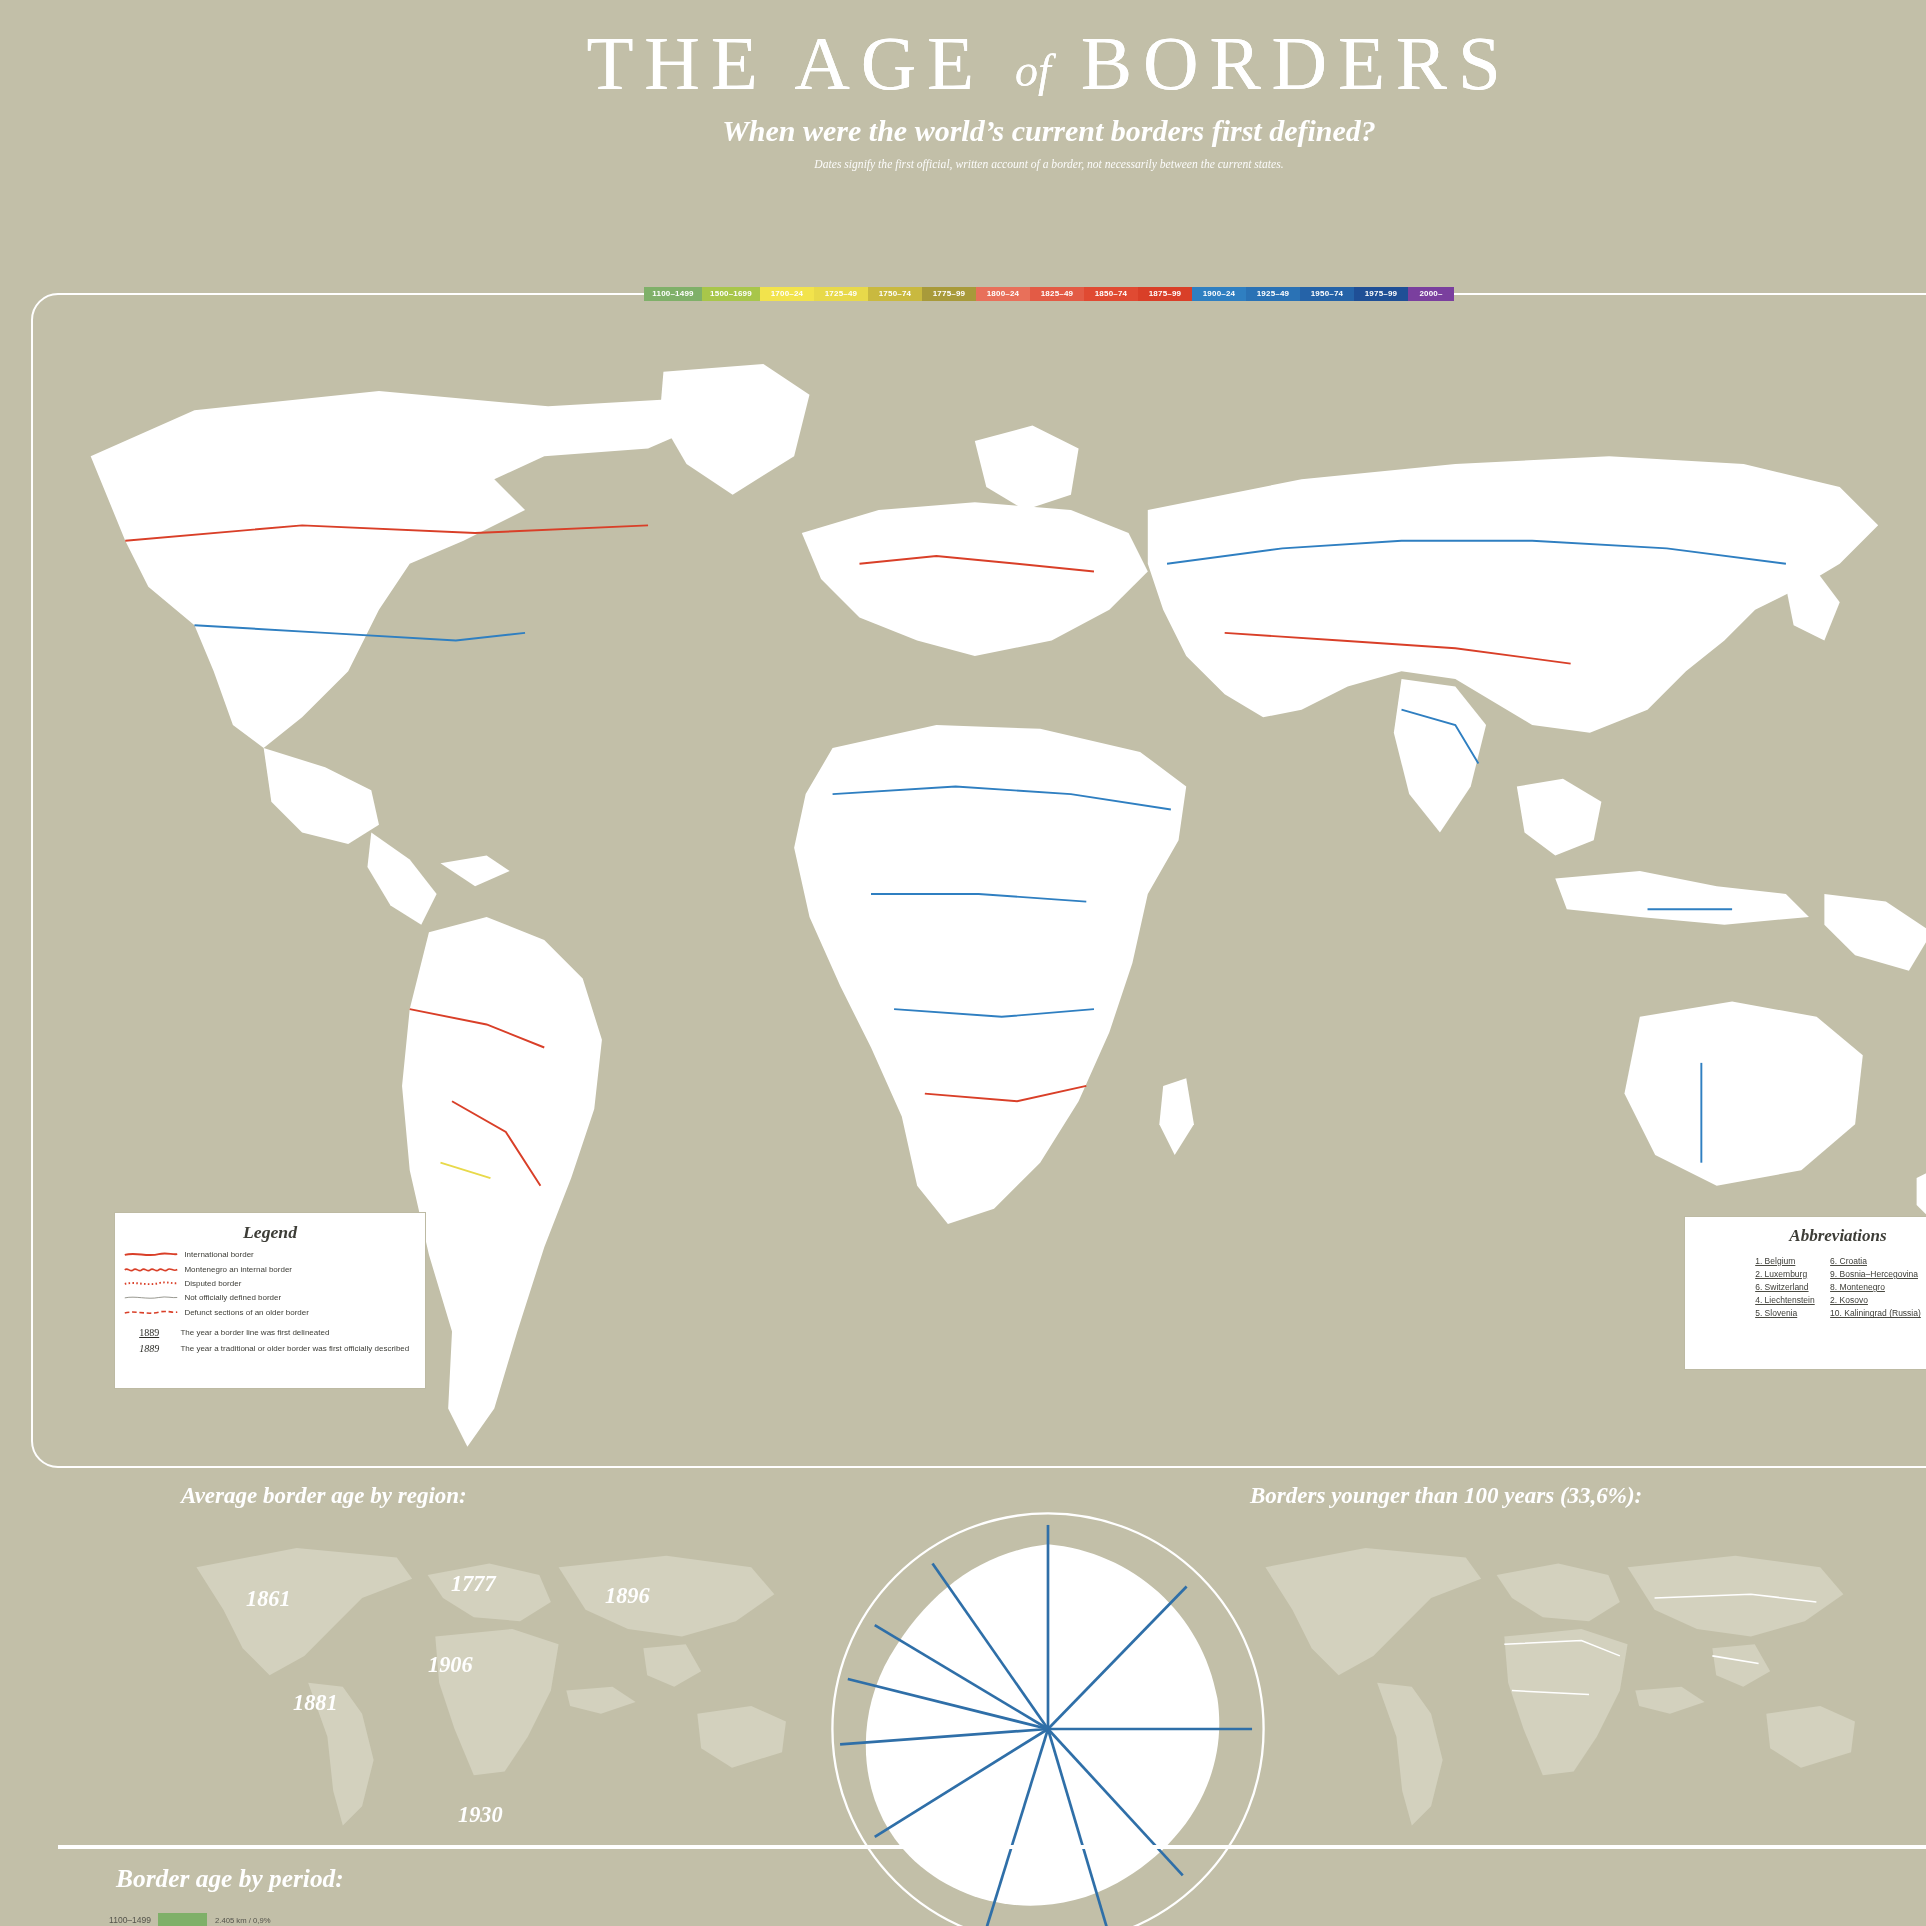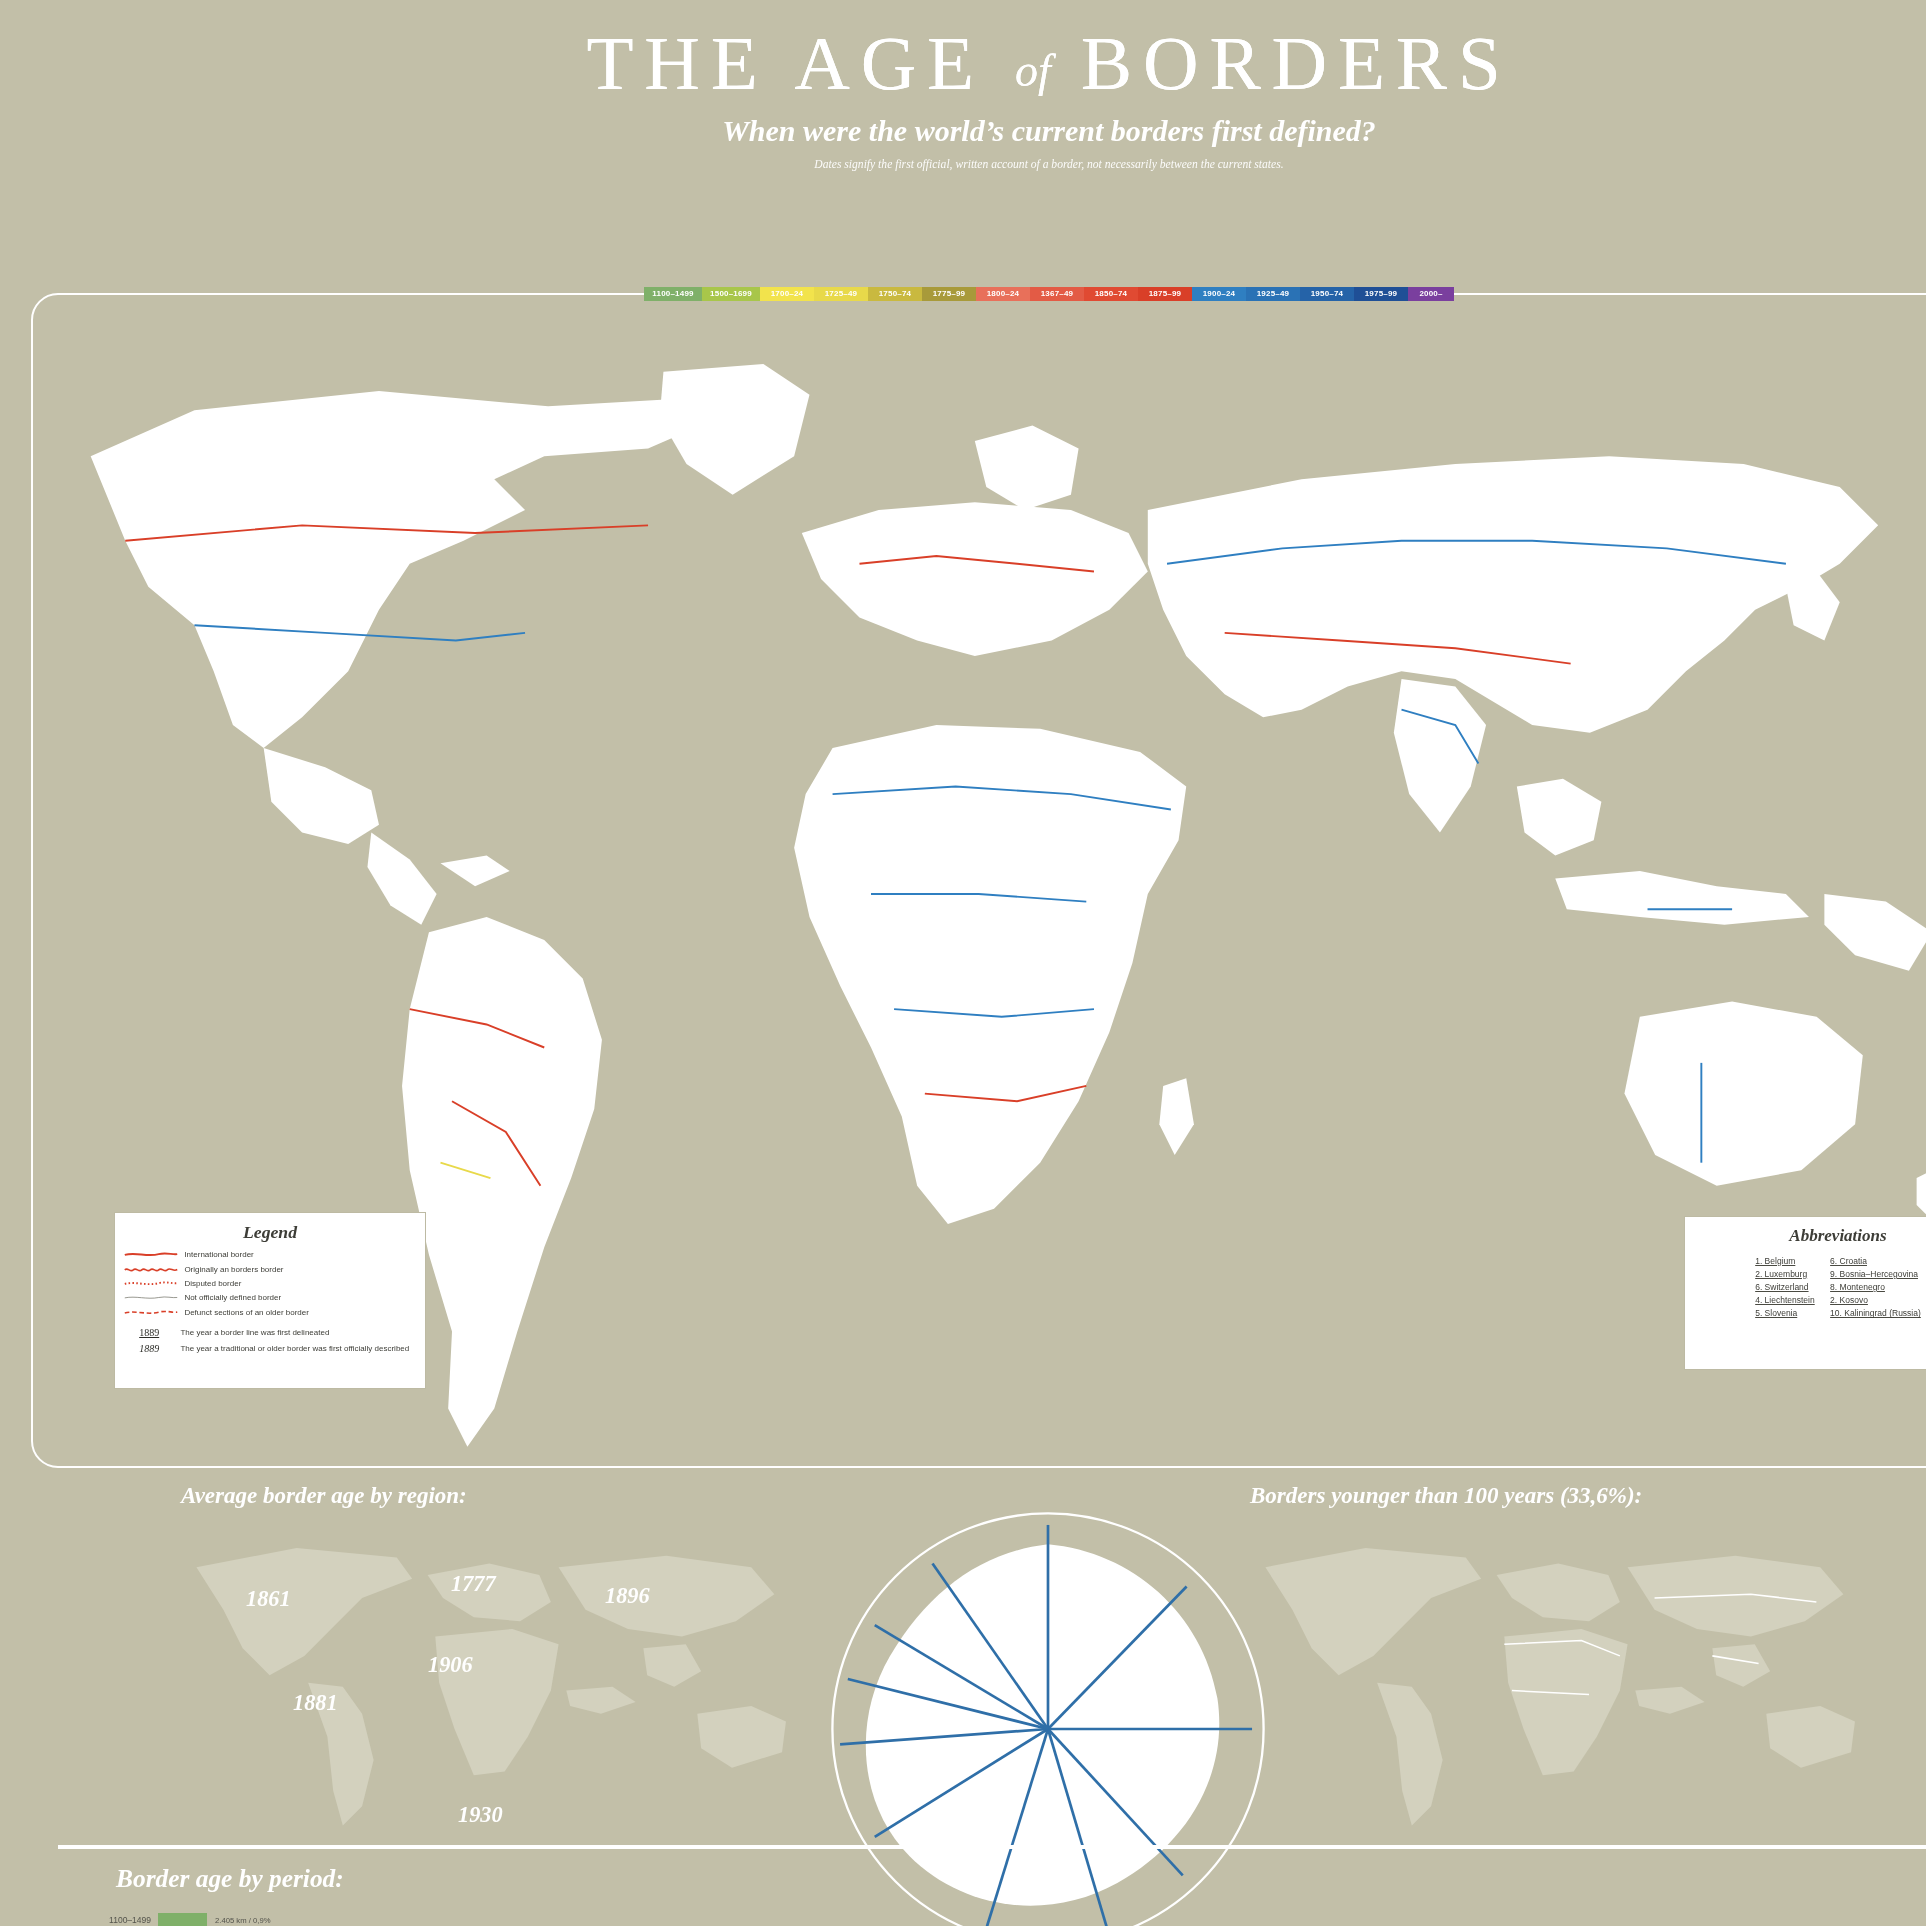--- a/index.html
+++ b/index.html
@@ -178,21 +178,21 @@
 <div class="map-panel">
 
   <div class="legend-scale" id="scale-strip">
       <div class="sw" style="background: rgb(127, 176, 105); width: 58px;">1100–1499</div>
       <div class="sw" style="background: rgb(168, 198, 74); width: 58px;">1500–1699</div>
       <div class="sw" style="background: rgb(242, 227, 76); width: 54px;">1700–24</div>
       <div class="sw" style="background: rgb(232, 217, 74); width: 54px;">1725–49</div>
       <div class="sw" style="background: rgb(201, 185, 63); width: 54px;">1750–74</div>
       <div class="sw" style="background: rgb(168, 154, 58); width: 54px;">1775–99</div>
       <div class="sw" style="background: rgb(232, 112, 90); width: 54px;">1800–24</div>
-      <div class="sw" style="background: rgb(227, 91, 69); width: 54px;">1367–49</div>
+      <div class="sw" style="background: rgb(227, 91, 69); width: 54px;">1825–49</div>
       <div class="sw" style="background: rgb(224, 74, 50); width: 54px;">1850–74</div>
       <div class="sw" style="background: rgb(217, 63, 40); width: 54px;">1875–99</div>
       <div class="sw" style="background: rgb(47, 127, 193); width: 54px;">1900–24</div>
       <div class="sw" style="background: rgb(42, 114, 181); width: 54px;">1925–49</div>
       <div class="sw" style="background: rgb(37, 99, 168); width: 54px;">1950–74</div>
       <div class="sw" style="background: rgb(31, 79, 150); width: 54px;">1975–99</div>
       <div class="sw" style="background: rgb(122, 63, 158); width: 46px;">2000–</div>
     </div>
 
   <div class="world-map">
@@ -258,21 +258,21 @@
         <div class="legend-row">
           <div class="sample"><svg width="54" height="7" viewBox="0 0 140 18">
               <path d="M2,10 C30,2 60,16 90,8 C110,3 125,10 138,8" stroke="#d93f28" stroke-width="5" fill="none"></path>
             </svg></div>
           <div class="txt">International border</div>
         </div>
         <div class="legend-row">
           <div class="sample"><svg width="54" height="7" viewBox="0 0 140 18">
               <path d="M2,10 C10,2 16,18 24,10 C32,2 38,18 46,10 C54,2 60,18 68,10 C76,2 82,18 90,10 C98,2 104,18 112,10 C120,2 128,16 138,9" stroke="#d93f28" stroke-width="4" fill="none"></path>
             </svg></div>
-          <div class="txt">Originally an borders border</div>
+          <div class="txt">Montenegro an internal border</div>
         </div>
         <div class="legend-row">
           <div class="sample"><svg width="54" height="7" viewBox="0 0 140 18">
               <path d="M2,10 C30,3 60,16 90,8 C110,3 125,10 138,8" stroke="#d93f28" stroke-width="5" fill="none" stroke-dasharray="4 6"></path>
             </svg></div>
           <div class="txt">Disputed border</div>
         </div>
         <div class="legend-row">
           <div class="sample"><svg width="54" height="7" viewBox="0 0 140 18">
               <path d="M2,10 C30,4 60,15 90,9 C110,5 125,11 138,9" stroke="#7a7a70" stroke-width="2" fill="none"></path>

